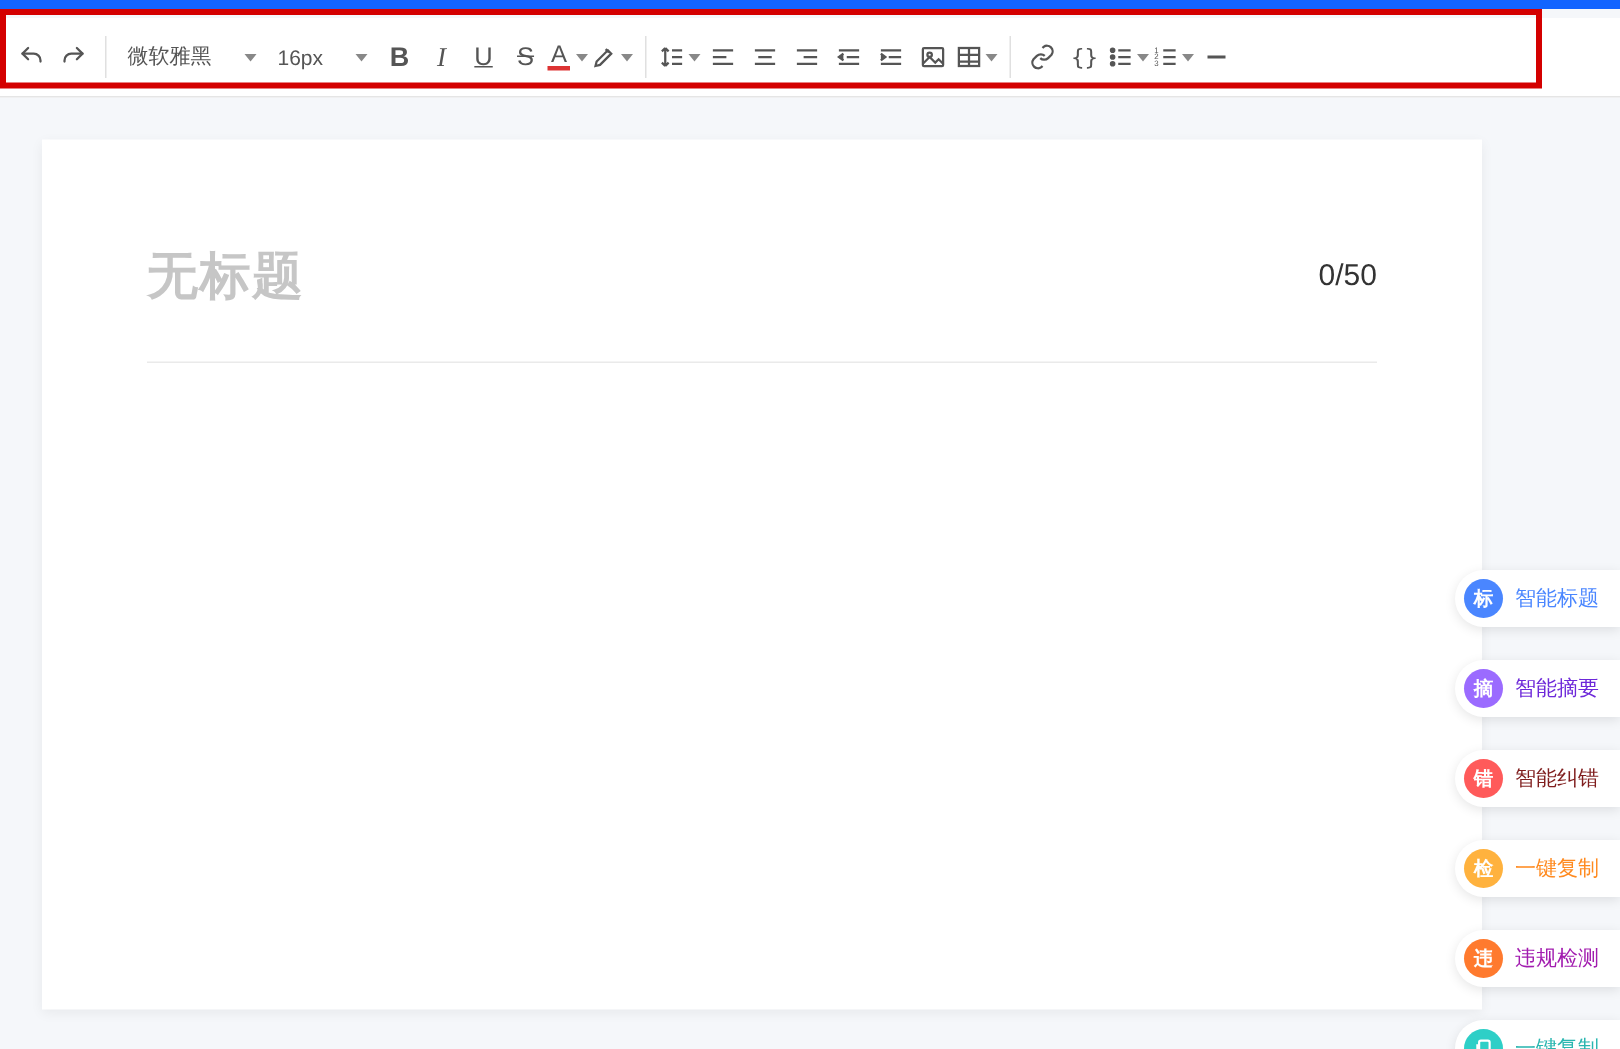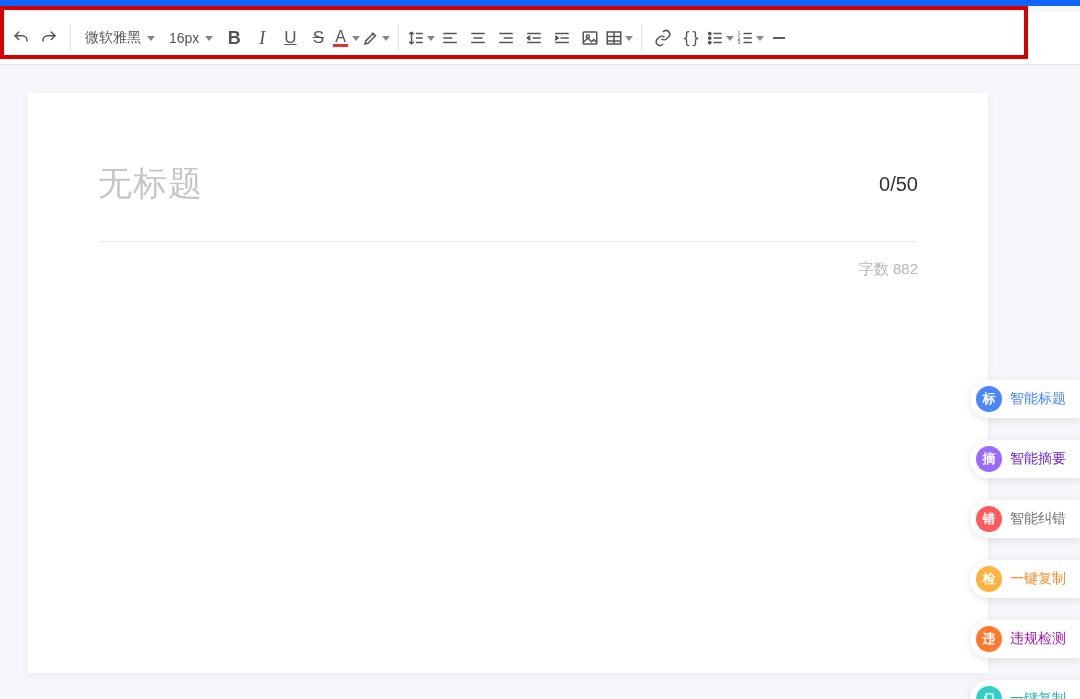--- a/index.html
+++ b/index.html
@@ -3,35 +3,35 @@
 <meta charset="utf-8">
 <style>
   * { box-sizing: border-box; margin: 0; padding: 0; }
   html, body { width: 1080px; height: 699px; font-family: "Microsoft YaHei", "PingFang SC", Arial, sans-serif; background: #f5f7fa; overflow: hidden; }
   .top-blue { height: 6px; background: #1264ff; }
   .highlight-box { position: absolute; top: 6px; left: 0; width: 1028px; height: 53px; border: 4px solid #d40000; pointer-events: none; z-index: 50; }
   .toolbar { position: relative; height: 53px; margin-top: 6px; background: #ffffff; display: flex; align-items: center; padding: 0 8px; gap: 2px; font-size: 14px; color: #555; border-bottom: 1px solid #e5e5e5; }
   .tb-btn { display: flex; align-items: center; justify-content: center; min-width: 26px; height: 30px; cursor: pointer; color: #555; }
   .tb-btn svg { display: block; }
   .tb-sep { width: 1px; height: 28px; background: #e0e0e0; margin: 0 6px; }
-  .tb-text { display: flex; align-items: center; gap: 4px; padding: 0 6px; cursor: pointer; white-space: nowrap; }
+  .tb-text { display: flex; align-items: center; gap: 20px; padding: 0 6px; cursor: pointer; white-space: nowrap; }
   .chev { width: 0; height: 0; border-left: 4px solid transparent; border-right: 4px solid transparent; border-top: 5px solid #888; margin-left: 2px; }
   .page-wrap { padding: 28px 28px 0 28px; }
   .page { background: #ffffff; width: 960px; min-height: 580px; margin: 0; box-shadow: 0 2px 8px rgba(0,0,0,0.06); padding: 68px 70px 40px 70px; position: relative; }
   .title-row { display: flex; align-items: center; justify-content: space-between; border-bottom: 1px solid #eaeaea; padding-bottom: 34px; }
-  .title-placeholder { font-size: 34px; font-weight: 400; color: #c6c6c6; letter-spacing: 1px; }
+  .title-placeholder { font-size: 34px; font-weight: 700; color: #c6c6c6; letter-spacing: 1px; }
   .title-count { font-size: 20px; color: #333; }
   .word-count { text-align: right; color: #b6b6b6; font-size: 15px; margin-top: 18px; }
   .side-buttons { position: absolute; right: 0; top: 380px; display: flex; flex-direction: column; gap: 22px; }
   .side-btn { background: #ffffff; border-radius: 20px 0 0 20px; box-shadow: 0 2px 8px rgba(0,0,0,0.1); height: 38px; display: flex; align-items: center; padding: 0 6px 0 6px; gap: 8px; cursor: pointer; min-width: 110px; }
   .side-btn .circ { width: 26px; height: 26px; border-radius: 50%; display: flex; align-items: center; justify-content: center; color: #fff; font-size: 13px; font-weight: 600; flex-shrink: 0; }
   .side-btn .lbl { font-size: 14px; font-weight: 500; white-space: nowrap; }
   .c-blue   { background: #4a86ff; } .t-blue   { color: #4a86ff; }
   .c-purple { background: #9b6bff; } .t-purple { color: #6d28d9; }
-  .c-red    { background: #ff5a5a; } .t-red    { color: #737373; }
+  .c-red    { background: #ff5a5a; } .t-red    { color: #7f1d1d; }
   .c-yellow { background: #ffb23e; } .t-yellow { color: #ff8a1f; }
   .c-orange { background: #ff7a2e; } .t-orange { color: #a21caf; }
   .c-teal   { background: #2ecfc7; } .t-teal   { color: #2ab6b0; }
 </style>
 </head>
 <body>
 
 <div class="top-blue"></div>
 
 <div class="highlight-box"></div>
@@ -160,21 +160,20 @@
       </svg>
   </div>
 </div>
 
 <div class="page-wrap">
   <div class="page">
     <div class="title-row">
       <div class="title-placeholder">无标题</div>
       <div class="title-count">0/50</div>
     </div>
-    <div class="word-count">字数 882</div>
   </div>
 </div>
 
 <div class="side-buttons">
   <div class="side-btn">
     <div class="circ c-blue">标</div>
     <div class="lbl t-blue">智能标题</div>
   </div>
   <div class="side-btn">
     <div class="circ c-purple">摘</div>

